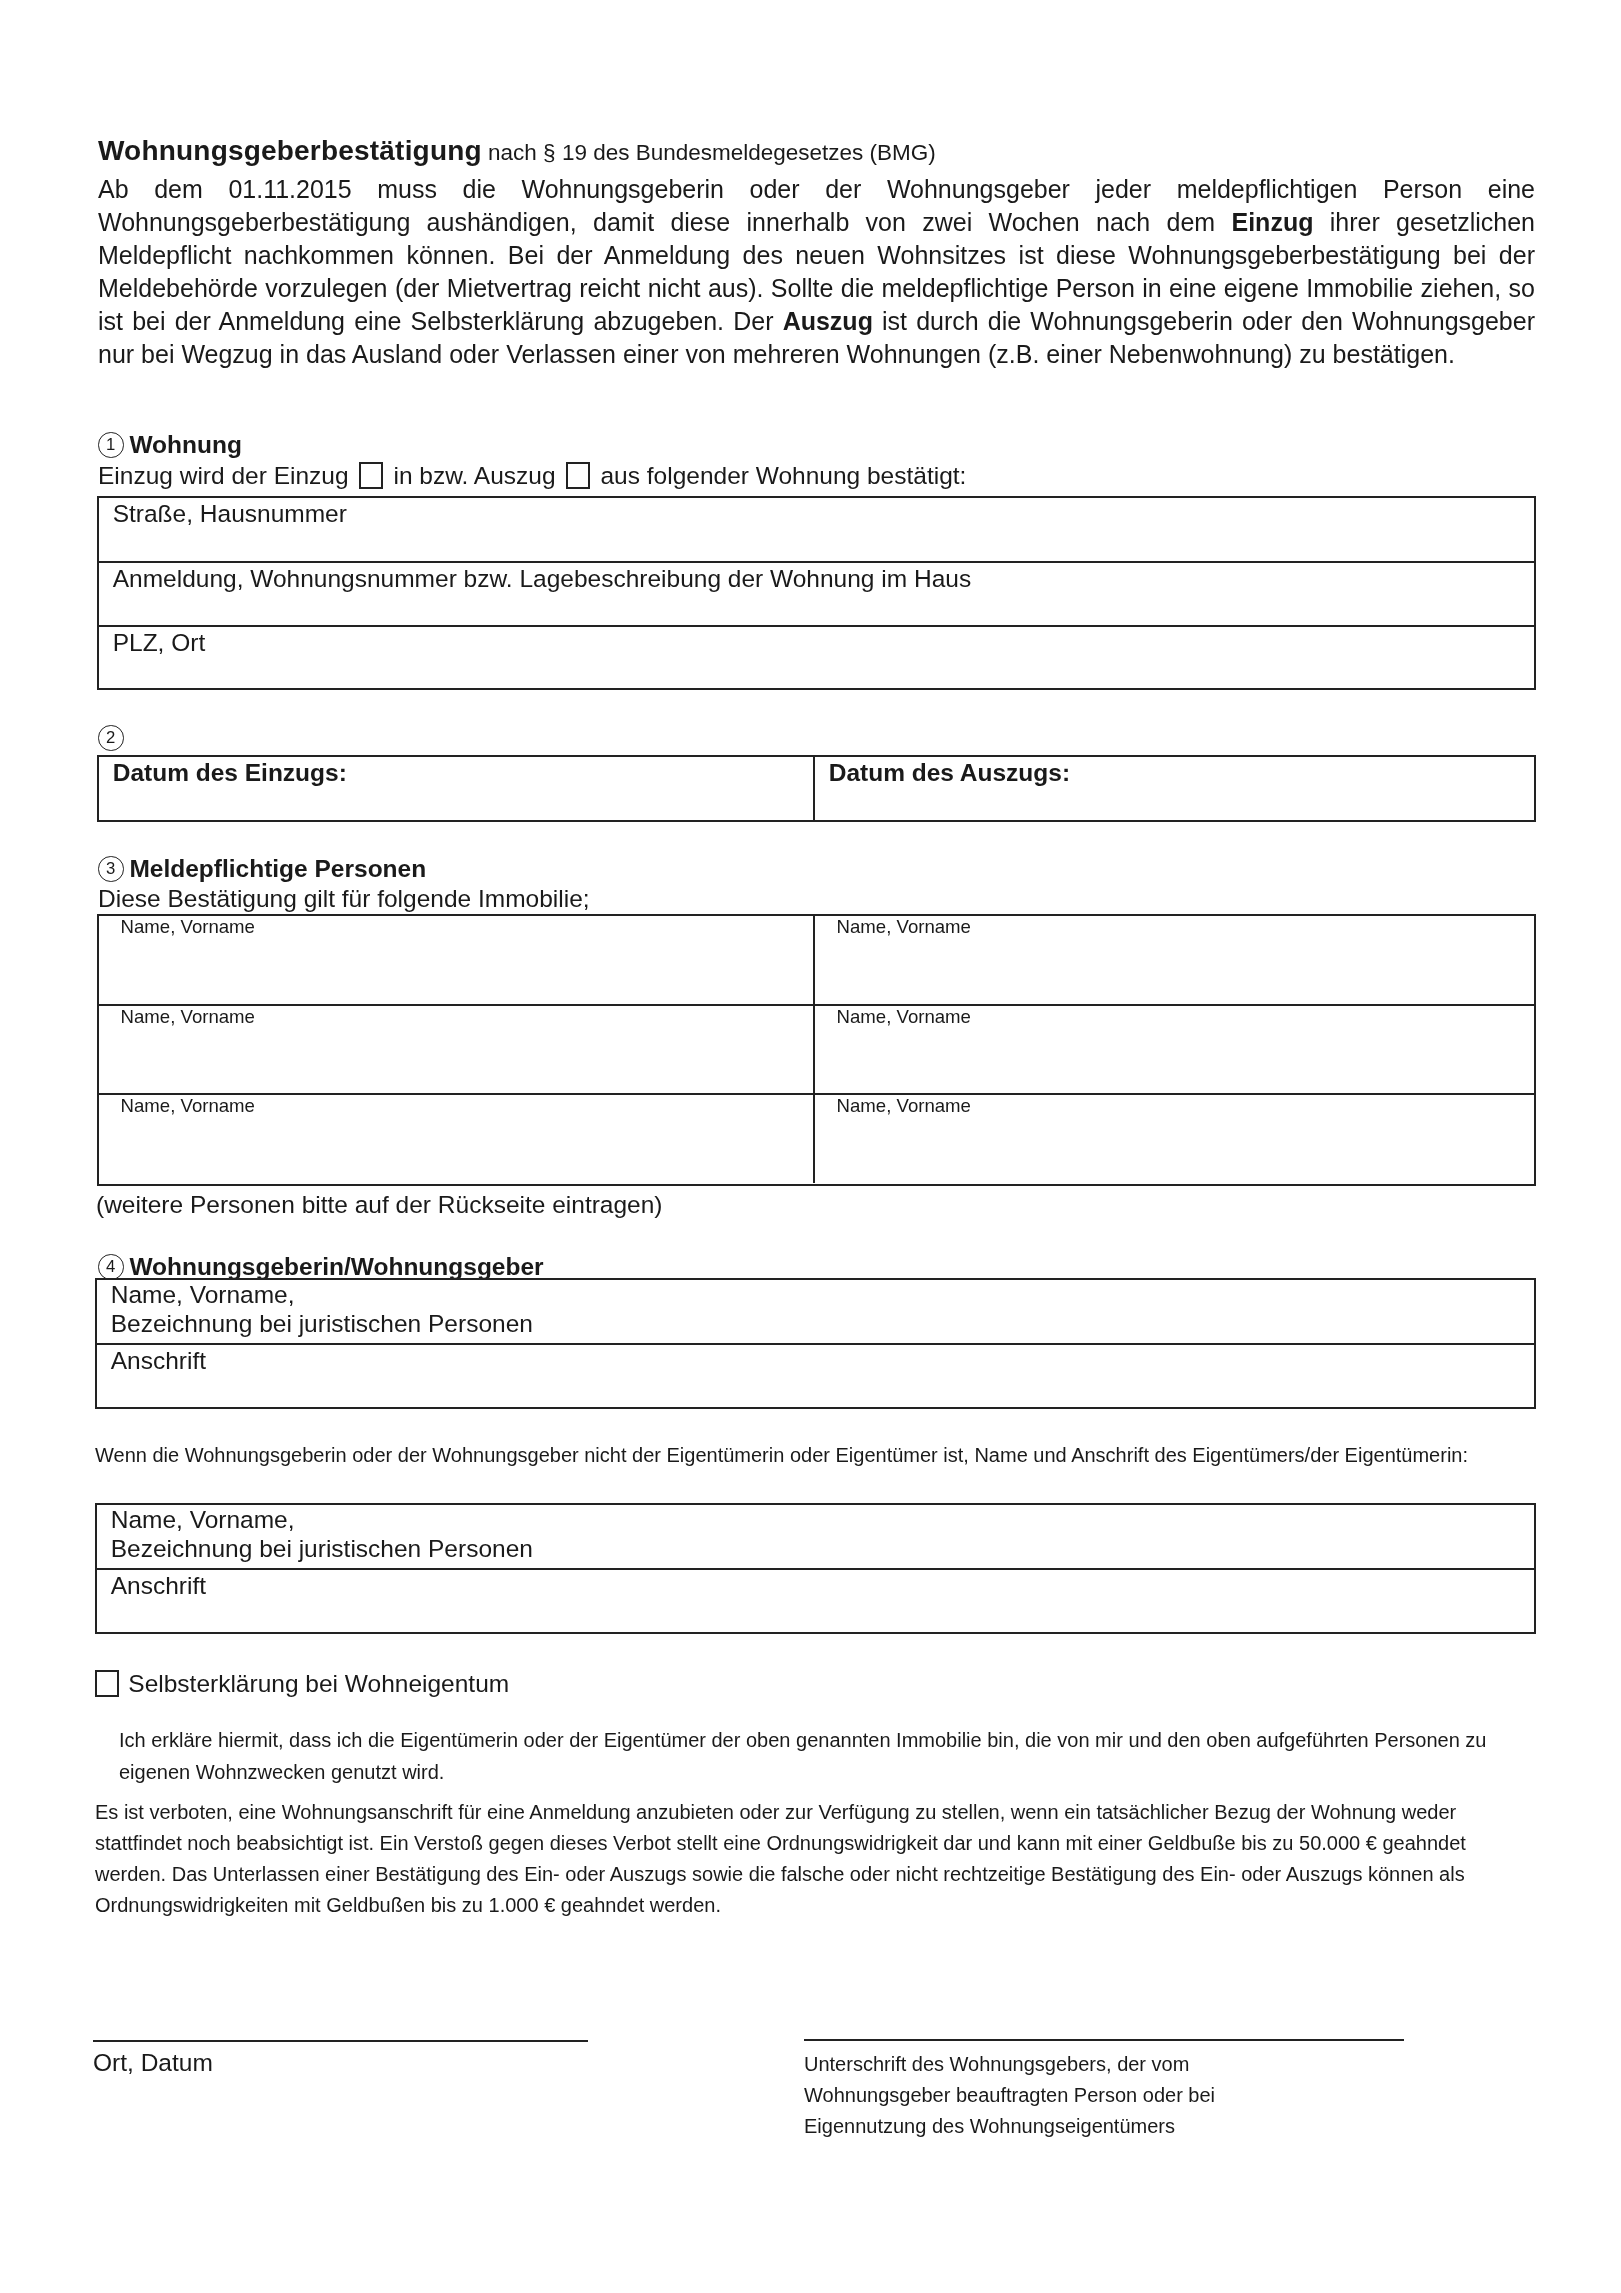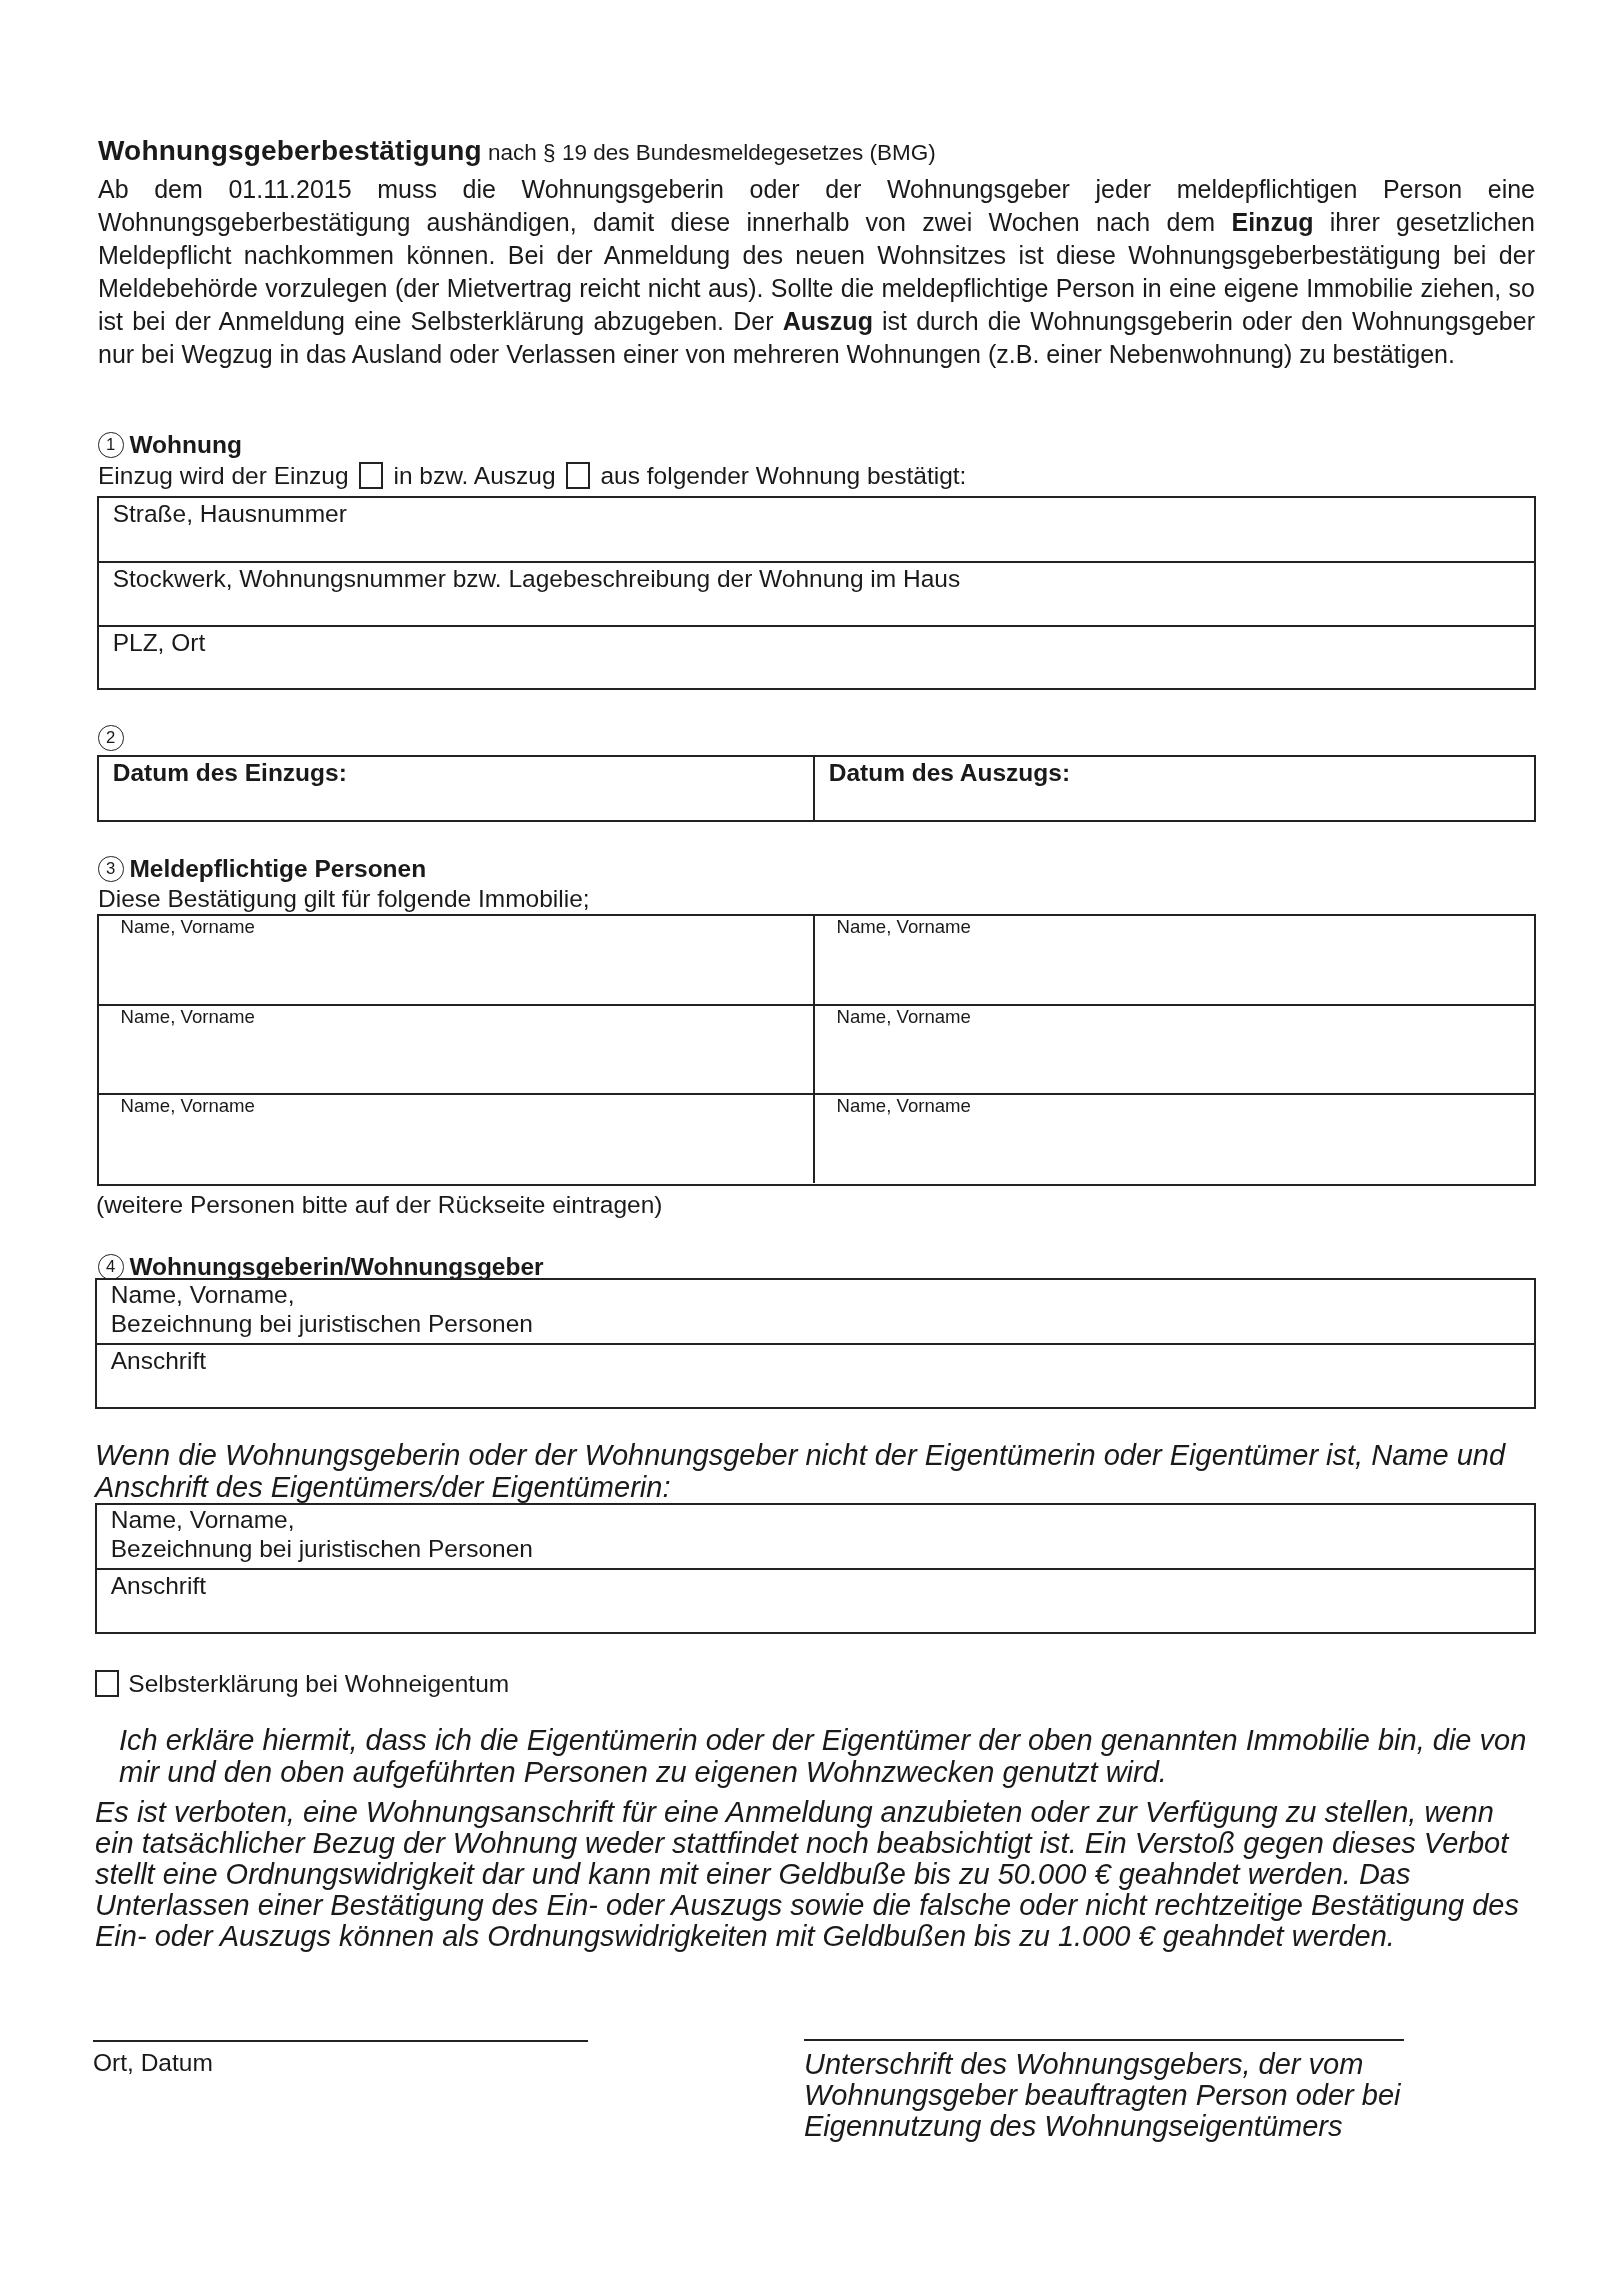--- a/index.html
+++ b/index.html
@@ -19,21 +19,21 @@
   .box { border: 2.5px solid #222; box-sizing: border-box; }
   .row { border-bottom: 2.5px solid #222; box-sizing: border-box; position: relative; }
   .row:last-child { border-bottom: none; }
   .cell-label { position: absolute; left: 13.7px; top: 2px; font-size: 24.5px; white-space: nowrap; }
   .cell-label.small { font-size: 18.6px; left: 21.6px; top: 0px; }
   .cell-label.bold { font-weight: bold; font-size: 24.5px; }
   .two-col { display: flex; height: 100%; }
   .two-col > div { position: relative; box-sizing: border-box; }
   .col-left { width: 716px; border-right: 2px solid #222; padding-left: 16px; }
   .col-right { flex: 1; }
-  .para { font-size: 29px; line-height: 32px; font-style: italic; }
+  .para { font-size: 20px; line-height: 32px; }
   .sigline { border-top: 2.5px solid #222; height: 0; }
   input.field { position: absolute; left: 0; top: 0; width: 100%; height: 100%; border: none; background: transparent;
                 outline: none; box-sizing: border-box; }
 </style>
 </head>
 <body>
 
 <div class="abs title">
   <b>Wohnungsgeberbestätigung</b><span> nach § 19 des Bundesmeldegesetzes (BMG)</span>
 </div>
@@ -52,21 +52,21 @@
   <span>in bzw. Auszug</span>
   <span class="cb"></span>
   <span>aus folgender Wohnung bestätigt:</span>
 </div>
 <div class="abs box" style="left:97px; top:496px; width:1439px; height:194px;">
   <div class="row" style="height:65px;">
     <span class="cell-label">Straße, Hausnummer</span>
     <input class="field" type="text" value="" style="">
   </div>
   <div class="row" style="height:64px;">
-    <span class="cell-label">Stockwerk, Wohnungsnummer bzw. Lagebeschreibung der Wohnung im Haus</span>
+    <span class="cell-label">Anmeldung, Wohnungsnummer bzw. Lagebeschreibung der Wohnung im Haus</span>
     <input class="field" type="text" value="" style="">
   </div>
   <div class="row" style="height:61px;">
     <span class="cell-label">PLZ, Ort</span>
     <input class="field" type="text" value="" style="">
   </div>
 </div>
 
 <div class="abs sec-title" style="left:98px; top:725px;">
   <span class="circ">2</span>

